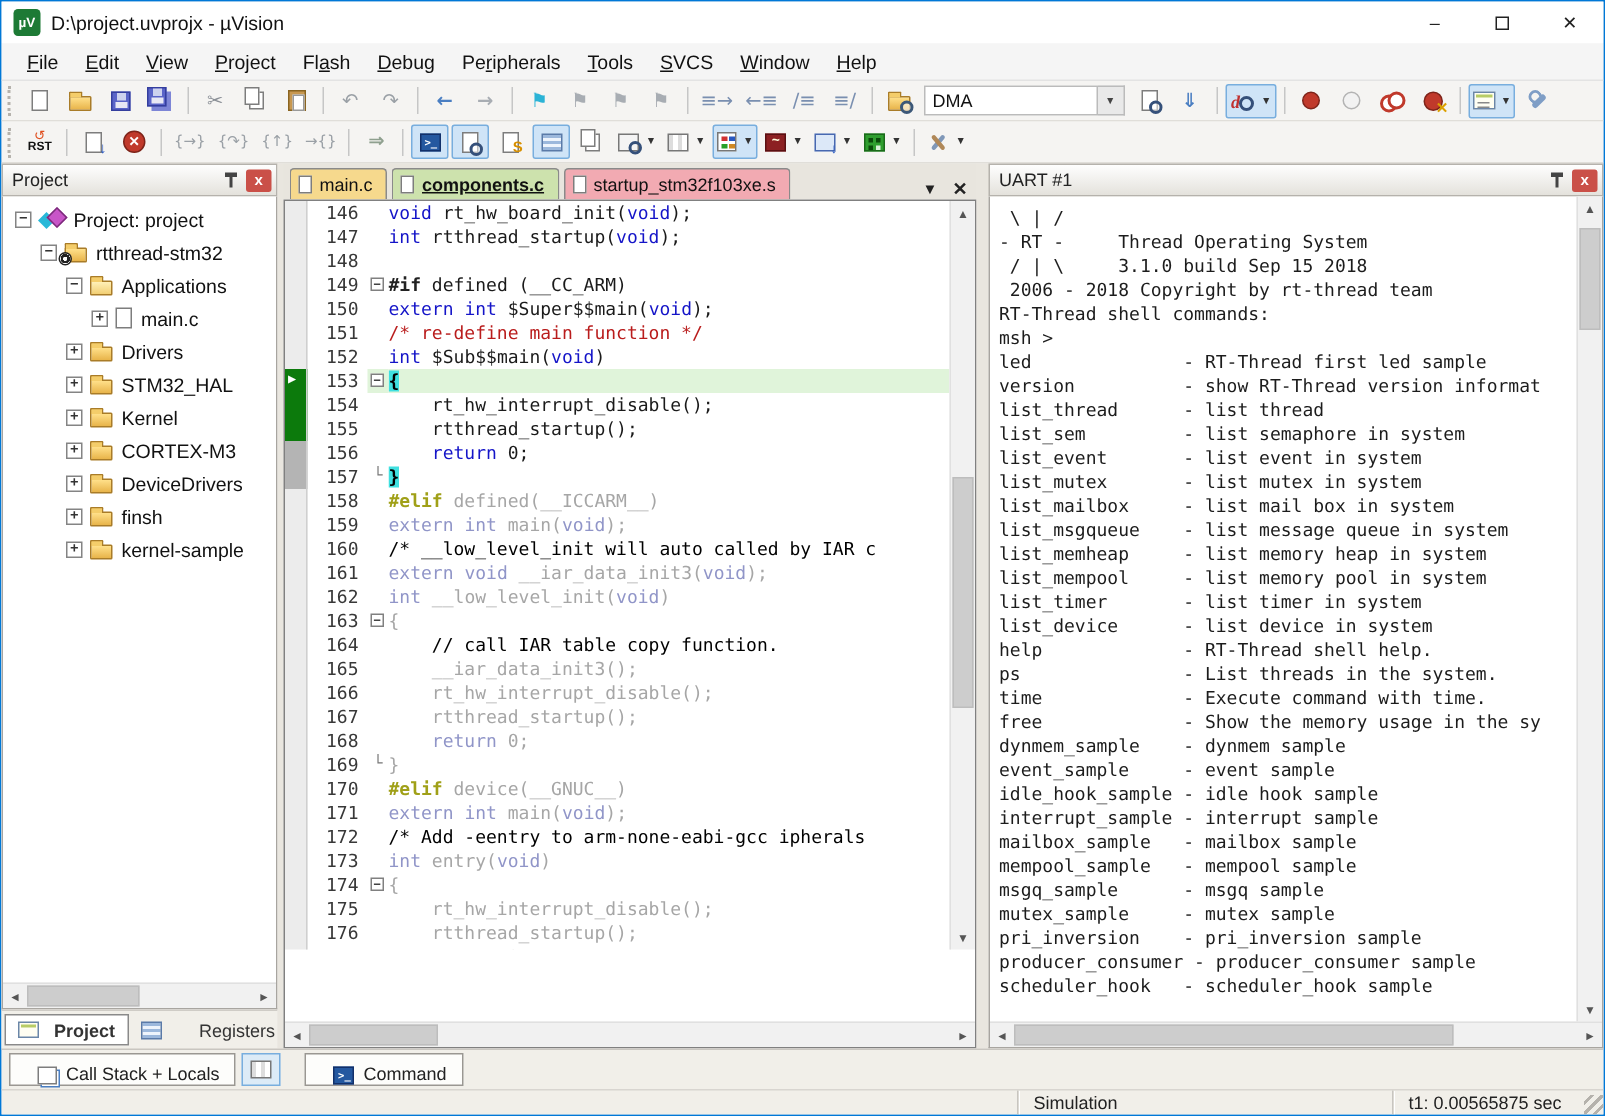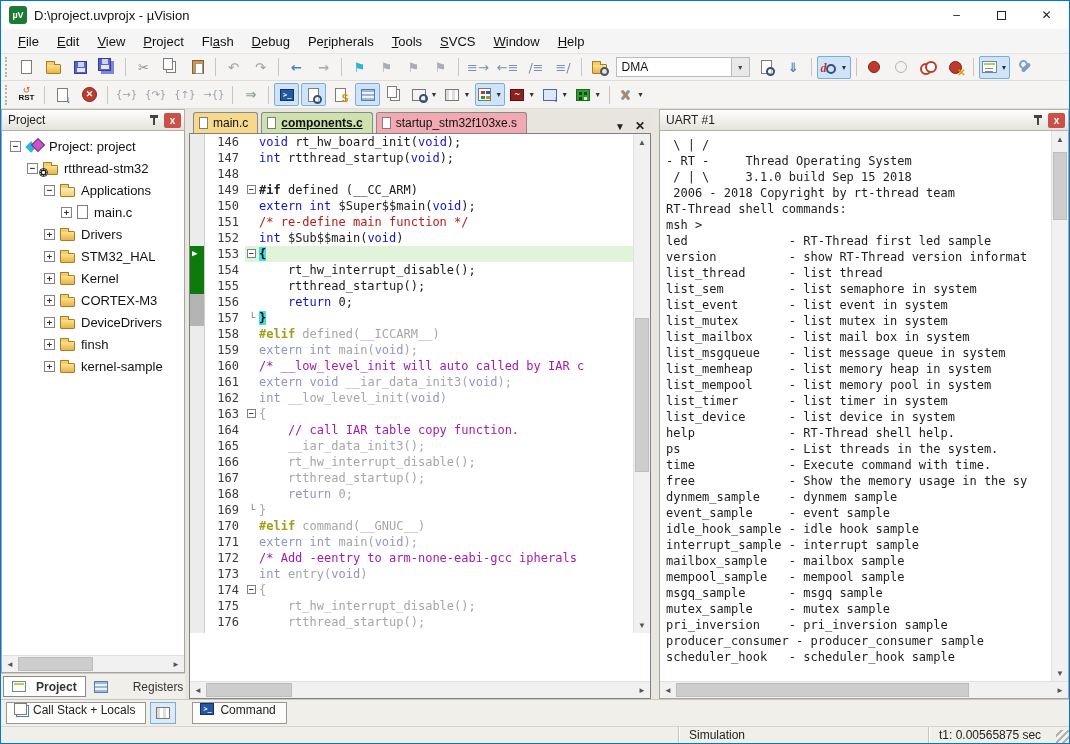--- a/index.html
+++ b/index.html
@@ -143,30 +143,30 @@
   .c-text{flex:1;color:#1a1a1a;overflow:hidden;}
   .crow.cur .c-text,.crow.cur .c-fold{background:#e0f4da;}
   .tok-kw{color:#1414c8;}
   .tok-pl{color:#1a1a1a;}
   .tok-cm{color:#b91c1c;}
   .tok-pp{color:#a0a018;font-weight:bold;}
   .tok-ppb{color:#222;font-weight:bold;}
   .tok-brace{background:#40e0e0;color:#000;font-weight:bold;}
   .tok-ip{color:#a6a6a6;}
   .tok-ik{color:#9095c8;}
-  .tok-ic{color:#a21caf;}
+  .tok-ic{color:#000000;}
   
   .uart{flex:1;display:flex;flex-direction:column;min-width:0;}
   .uart-body{flex:1;display:flex;flex-direction:column;border:1px solid #a8a5a0;border-top:none;background:#fff;min-height:0;}
   .uart-main{flex:1;display:flex;min-height:0;}
   .uart-text{flex:1;overflow:hidden;font:12px/16px "DejaVu Sans Mono",monospace;color:#1c1c1c;padding:6px 0 0 6px;}
   .uart-text div{white-space:pre;height:16px;}
   
   .dockrow{height:27px;background:#f1efe9;border-top:1px solid #c9c6c0;display:flex;align-items:center;flex:none;}
-  .dock-tab{display:flex;align-items:flex-start;height:22px;background:#fdfdfb;border:1px solid #9a9792;padding:0 10px 0 7px;
+  .dock-tab{display:flex;align-items:flex-end;height:22px;background:#fdfdfb;border:1px solid #9a9792;padding:0 10px 0 18px;
     font-size:12px;color:#222;margin-left:5px;gap:6px;}
   .mini-btn{width:26px;height:22px;border:1px solid #78aede;background:#dcebf7;display:flex;align-items:center;justify-content:center;margin-left:4px;}
   .b-stack{width:13px;height:12px;background:#fff;border:1px solid #7d7d7d;box-shadow:2px 2px 0 -1px #fff,2px 2px 0 0 #4a7ec2;}
   
   .side-tabs{height:26px;background:#f1efe9;display:flex;align-items:center;flex:none;padding-left:2px;border-top:1px solid #cfccc6;}
   .side-tab{display:flex;align-items:center;gap:5px;height:21px;padding:0 8px;font-size:12px;color:#333;}
   .side-tab.active{background:#fff;border:1px solid #8a8a8a;font-weight:bold;}
   .side-tab-sep{width:1px;height:14px;background:#b0ada8;}
   .b-proj{width:14px;height:11px;background:#fffef2;border:1px solid #6a86a8;position:relative;}
   .b-proj::before{content:"";position:absolute;left:1px;top:1px;right:1px;height:2px;background:#b8cc66;}
@@ -530,21 +530,21 @@
               <div class="crow"><span class="c-margin"></span><span class="c-num">160</span><span class="c-fold"></span><span class="c-text"><span class="tok-ic">/* __low_level_init will auto called by IAR c</span></span></div>
               <div class="crow"><span class="c-margin"></span><span class="c-num">161</span><span class="c-fold"></span><span class="c-text"><span class="tok-ik">extern</span><span class="tok-ip"> </span><span class="tok-ik">void</span><span class="tok-ip"> __iar_data_init3(</span><span class="tok-ik">void</span><span class="tok-ip">);</span></span></div>
               <div class="crow"><span class="c-margin"></span><span class="c-num">162</span><span class="c-fold"></span><span class="c-text"><span class="tok-ik">int</span><span class="tok-ip"> __low_level_init(</span><span class="tok-ik">void</span><span class="tok-ip">)</span></span></div>
               <div class="crow"><span class="c-margin"></span><span class="c-num">163</span><span class="c-fold"><span class="fold-box">−</span></span><span class="c-text"><span class="tok-ip">{</span></span></div>
               <div class="crow"><span class="c-margin"></span><span class="c-num">164</span><span class="c-fold"></span><span class="c-text"><span class="tok-ic">    // call IAR table copy function.</span></span></div>
               <div class="crow"><span class="c-margin"></span><span class="c-num">165</span><span class="c-fold"></span><span class="c-text"><span class="tok-ip">    __iar_data_init3();</span></span></div>
               <div class="crow"><span class="c-margin"></span><span class="c-num">166</span><span class="c-fold"></span><span class="c-text"><span class="tok-ip">    rt_hw_interrupt_disable();</span></span></div>
               <div class="crow"><span class="c-margin"></span><span class="c-num">167</span><span class="c-fold"></span><span class="c-text"><span class="tok-ip">    rtthread_startup();</span></span></div>
               <div class="crow"><span class="c-margin"></span><span class="c-num">168</span><span class="c-fold"></span><span class="c-text"><span class="tok-ip">    </span><span class="tok-ik">return</span><span class="tok-ip"> 0;</span></span></div>
               <div class="crow"><span class="c-margin"></span><span class="c-num">169</span><span class="c-fold">└</span><span class="c-text"><span class="tok-ip">}</span></span></div>
-              <div class="crow"><span class="c-margin"></span><span class="c-num">170</span><span class="c-fold"></span><span class="c-text"><span class="tok-pp">#elif</span><span class="tok-ip"> command(__GNUC__)</span></span></div>
+              <div class="crow"><span class="c-margin"></span><span class="c-num">170</span><span class="c-fold"></span><span class="c-text"><span class="tok-pp">#elif</span><span class="tok-ip"> device(__GNUC__)</span></span></div>
               <div class="crow"><span class="c-margin"></span><span class="c-num">171</span><span class="c-fold"></span><span class="c-text"><span class="tok-ik">extern</span><span class="tok-ip"> </span><span class="tok-ik">int</span><span class="tok-ip"> main(</span><span class="tok-ik">void</span><span class="tok-ip">);</span></span></div>
               <div class="crow"><span class="c-margin"></span><span class="c-num">172</span><span class="c-fold"></span><span class="c-text"><span class="tok-ic">/* Add -eentry to arm-none-eabi-gcc ipherals</span></span></div>
               <div class="crow"><span class="c-margin"></span><span class="c-num">173</span><span class="c-fold"></span><span class="c-text"><span class="tok-ik">int</span><span class="tok-ip"> entry(</span><span class="tok-ik">void</span><span class="tok-ip">)</span></span></div>
               <div class="crow"><span class="c-margin"></span><span class="c-num">174</span><span class="c-fold"><span class="fold-box">−</span></span><span class="c-text"><span class="tok-ip">{</span></span></div>
               <div class="crow"><span class="c-margin"></span><span class="c-num">175</span><span class="c-fold"></span><span class="c-text"><span class="tok-ip">    rt_hw_interrupt_disable();</span></span></div>
               <div class="crow"><span class="c-margin"></span><span class="c-num">176</span><span class="c-fold"></span><span class="c-text"><span class="tok-ip">    rtthread_startup();</span></span></div>
               <div class="crow"><span class="c-margin"></span><span class="c-num">177</span><span class="c-fold"></span><span class="c-text"><span class="tok-ip">    </span><span class="tok-ik">return</span><span class="tok-ip"> 0;</span></span></div>
               <div class="crow"><span class="c-margin"></span><span class="c-num">178</span><span class="c-fold">└</span><span class="c-text"><span class="tok-ip">}</span></span></div>
               <div class="crow"><span class="c-margin"></span><span class="c-num">179</span><span class="c-fold"></span><span class="c-text"><span class="tok-pp">#endif</span></span></div>
             </div>

